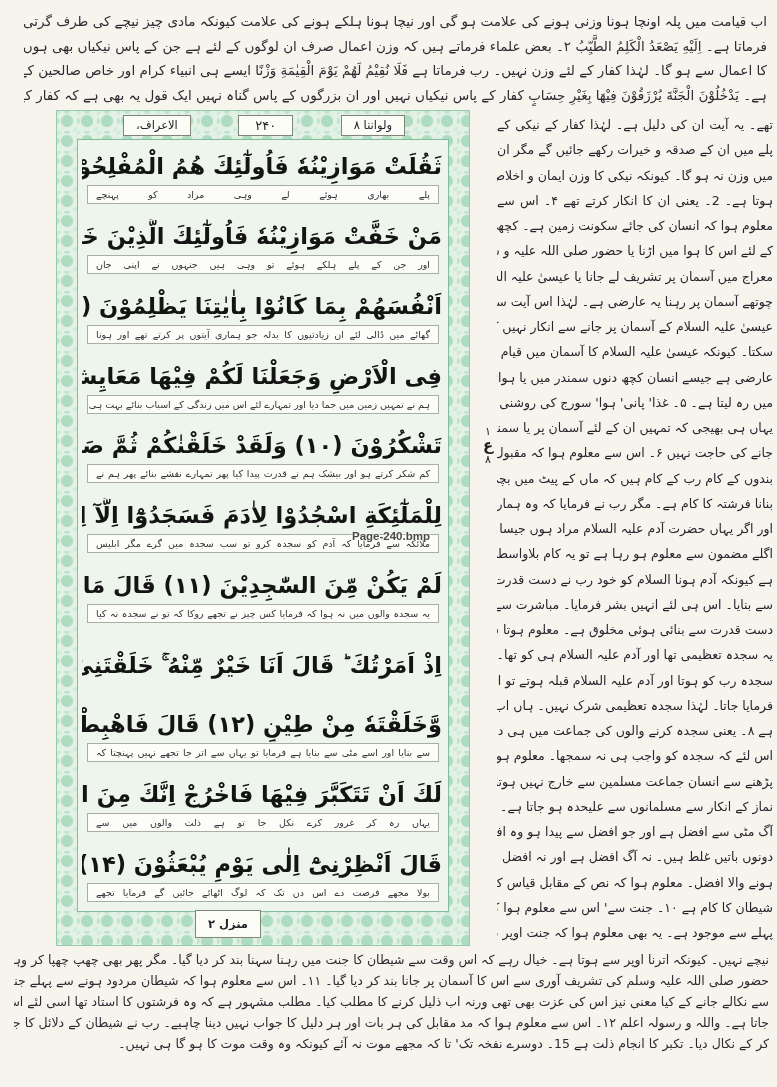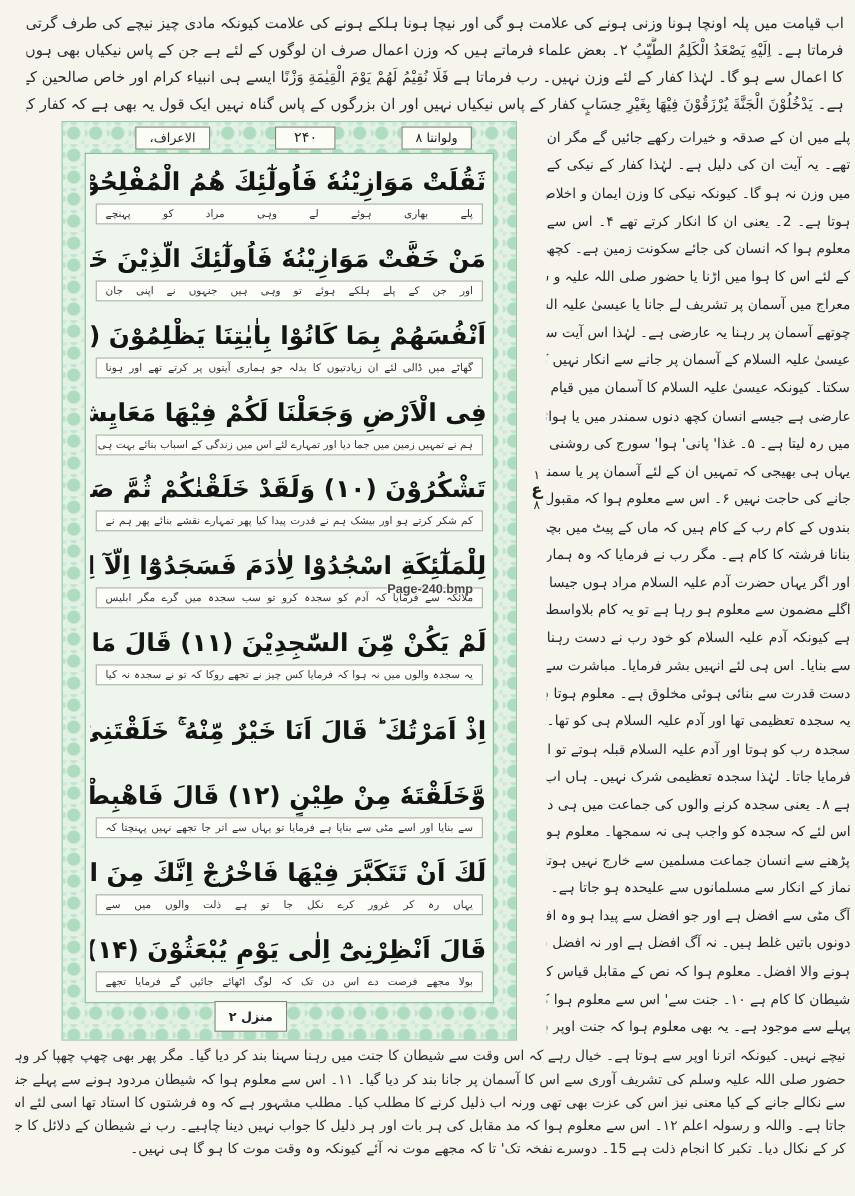--- a/index.html
+++ b/index.html
@@ -41,21 +41,21 @@
     position:absolute; left:20px; right:20px; top:28px; bottom:33px;
     background:#eef5ec;
     border:1px solid #84bd9a;
     box-shadow:0 0 0 2px #eef5ec inset;
     display:flex; flex-direction:column;
     padding:2px 4px;
   }
 
   
   .box-header {
-    position:absolute; top:3px; left:10px; right:0; height:23px;
+    position:absolute; top:3px; left:10px; right:24px; height:23px;
     display:flex; direction:ltr; align-items:center; justify-content:space-between;
   }
   .tag-box {
     background:#fcfcf7; border:1px solid #7d8578;
     font-size:11.5px; line-height:19px; padding:0 12px;
     color:#20242a; direction:rtl; white-space:nowrap;
   }
   .tag-box.surah { margin-left:56px; }
   .tag-box.page  { font-weight:normal; font-size:13px; padding:0 16px; }
   .tag-box.juz   { margin-right:40px; }
@@ -206,39 +206,39 @@
 </div>
 
 <div class="ruku-marker">
   <div>۱</div>
   <div class="ain">ع</div>
   <div>۸</div>
 </div>
 
 <div class="commentary">
 
-<div class="cline">پلے میں ان کے صدقہ و خیرات رکھے جائیں گے مگر ان</div>
-    <div class="cline">تھے۔ یہ آیت ان کی دلیل ہے۔ لہٰذا کفار کے نیکی کے</div>
+<div class="cline">تھے۔ یہ آیت ان کی دلیل ہے۔ لہٰذا کفار کے نیکی کے</div>
+    <div class="cline">پلے میں ان کے صدقہ و خیرات رکھے جائیں گے مگر ان</div>
     <div class="cline">میں وزن نہ ہو گا۔ کیونکہ نیکی کا وزن ایمان و اخلاص سے</div>
     <div class="cline">ہوتا ہے۔ 2۔ یعنی ان کا انکار کرتے تھے ۴۔ اس سے</div>
     <div class="cline">معلوم ہوا کہ انسان کی جائے سکونت زمین ہے۔ کچھ دیر</div>
     <div class="cline">کے لئے اس کا ہوا میں اڑنا یا حضور صلی اللہ علیہ و سلم کا</div>
     <div class="cline">معراج میں آسمان پر تشریف لے جانا یا عیسیٰ علیہ السلام کا</div>
     <div class="cline">چوتھے آسمان پر رہنا یہ عارضی ہے۔ لہٰذا اس آیت سے</div>
     <div class="cline">عیسیٰ علیہ السلام کے آسمان پر جانے سے انکار نہیں کیا جا</div>
     <div class="cline">سکتا۔ کیونکہ عیسیٰ علیہ السلام کا آسمان میں قیام ایسا ہی</div>
     <div class="cline">عارضی ہے جیسے انسان کچھ دنوں سمندر میں یا ہوائی جہاز</div>
     <div class="cline">میں رہ لیتا ہے۔ ۵۔ غذا' پانی' ہوا' سورج کی روشنی سب</div>
     <div class="cline">یہاں ہی بھیجی کہ تمہیں ان کے لئے آسمان پر یا سمندر میں</div>
     <div class="cline">جانے کی حاجت نہیں ۶۔ اس سے معلوم ہوا کہ مقبول</div>
     <div class="cline">بندوں کے کام رب کے کام ہیں کہ ماں کے پیٹ میں بچہ</div>
     <div class="cline">بنانا فرشتہ کا کام ہے۔ مگر رب نے فرمایا کہ وہ ہمارا کام ہے</div>
     <div class="cline">اور اگر یہاں حضرت آدم علیہ السلام مراد ہوں جیسا کہ</div>
     <div class="cline">اگلے مضمون سے معلوم ہو رہا ہے تو یہ کام بلاواسطہ رب کا</div>
-    <div class="cline">ہے کیونکہ آدم علیہ السلام کو خود رب نے دست رہنا</div>
+    <div class="cline">ہے کیونکہ آدم ہونا السلام کو خود رب نے دست قدرت</div>
     <div class="cline">سے بنایا۔ اس ہی لئے انہیں بشر فرمایا۔ مباشرت سے یعنی</div>
     <div class="cline">دست قدرت سے بنائی ہوئی مخلوق ہے۔ معلوم ہوتا ہے کہ</div>
     <div class="cline">یہ سجدہ تعظیمی تھا اور آدم علیہ السلام ہی کو تھا۔ اگر</div>
     <div class="cline">سجدہ رب کو ہوتا اور آدم علیہ السلام قبلہ ہوتے تو الی آدم</div>
     <div class="cline">فرمایا جاتا۔ لہٰذا سجدہ تعظیمی شرک نہیں۔ ہاں اب حرام</div>
     <div class="cline">ہے ۸۔ یعنی سجدہ کرنے والوں کی جماعت میں ہی داخل نہ ہوا</div>
     <div class="cline">اس لئے کہ سجدہ کو واجب ہی نہ سمجھا۔ معلوم ہوا کہ نماز نہ</div>
     <div class="cline">پڑھنے سے انسان جماعت مسلمین سے خارج نہیں ہوتا۔ ہاں</div>
     <div class="cline">نماز کے انکار سے مسلمانوں سے علیحدہ ہو جاتا ہے۔ ۹۔ یعنی</div>
     <div class="cline">آگ مٹی سے افضل ہے اور جو افضل سے پیدا ہو وہ افضل یہ</div>

